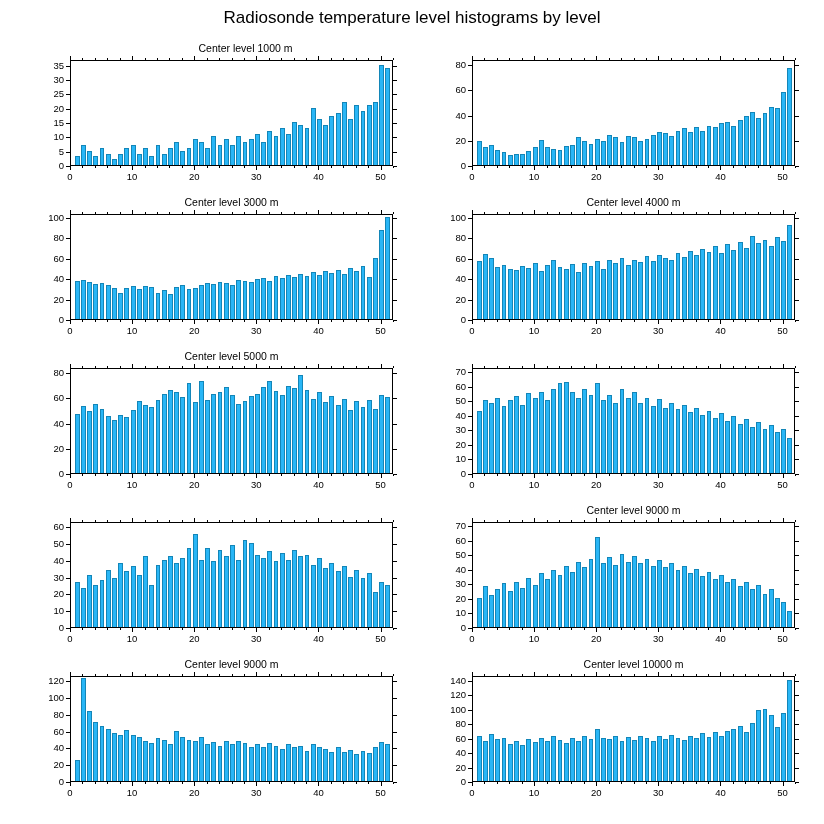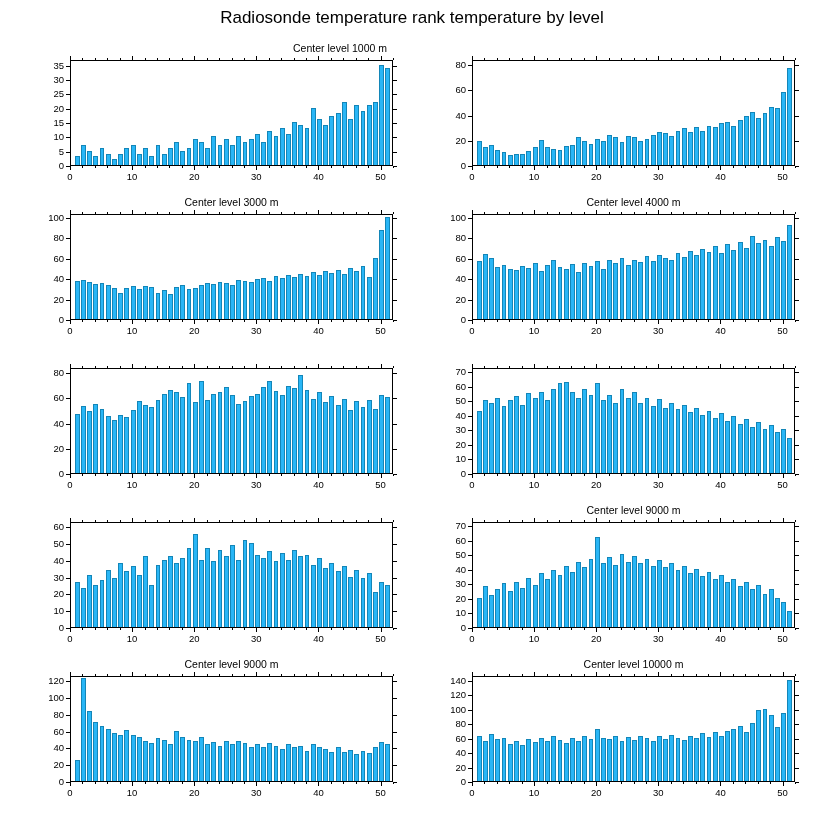--- a/index.html
+++ b/index.html
@@ -90,24 +90,24 @@
     font-size: 9.5px;
     line-height: 9.5px;
     color: #000;
     white-space: nowrap;
   }
 </style>
 </head>
 <body>
 
 <div id="page">
-  <div id="main-title">Radiosonde temperature rank temperature by level</div>
+  <div id="main-title">Radiosonde temperature level histograms by level</div>
   <div id="panels">
       <div class="panel" style="left: 8px; top: 42px; width: 400px; height: 150px;">
-        <div class="panel-title" style="left: 56px; width: 323px; text-align: right;">Center level 1000 m</div>
+        <div class="panel-title" style="left: 76px; width: 323px;">Center level 1000 m</div>
         <div class="axis-box" style="left: 62px; top: 18px; width: 323px; height: 106px;">
           <div class="bars">
             <div class="bar" style="left: 3.78904px; width: 4.845px; height: 8.59459px; background: rgb(41, 182, 246);"></div>
             <div class="bar" style="left: 10.0006px; width: 4.845px; height: 20.0541px; background: rgb(41, 182, 246);"></div>
             <div class="bar" style="left: 16.2121px; width: 4.845px; height: 14.3243px; background: rgb(41, 182, 246);"></div>
             <div class="bar" style="left: 22.4237px; width: 4.845px; height: 8.59459px; background: rgb(41, 182, 246);"></div>
             <div class="bar" style="left: 28.6352px; width: 4.845px; height: 17.1892px; background: rgb(41, 182, 246);"></div>
             <div class="bar" style="left: 34.8467px; width: 4.845px; height: 11.4595px; background: rgb(41, 182, 246);"></div>
             <div class="bar" style="left: 41.0583px; width: 4.845px; height: 5.72973px; background: rgb(41, 182, 246);"></div>
             <div class="bar" style="left: 47.2698px; width: 4.845px; height: 11.4595px; background: rgb(41, 182, 246);"></div>
@@ -639,20 +639,21 @@
         <div class="xtick" style="left: 335.308px; top: 124px; height: 2px;"></div>
         <div class="xtick" style="left: 335.308px; top: 16px; height: 2px;"></div>
         <div class="xtick" style="left: 347.731px; top: 124px; height: 2px;"></div>
         <div class="xtick" style="left: 347.731px; top: 16px; height: 2px;"></div>
         <div class="xtick" style="left: 360.154px; top: 124px; height: 2px;"></div>
         <div class="xtick" style="left: 360.154px; top: 16px; height: 2px;"></div>
         <div class="xtick" style="left: 385px; top: 124px; height: 2px;"></div>
         <div class="xtick" style="left: 385px; top: 16px; height: 2px;"></div>
       </div>
       <div class="panel" style="left: 8px; top: 350px; width: 400px; height: 150px;">
+        <div class="panel-title" style="left: 62px; width: 323px;">Center level 5000 m</div>
         <div class="axis-box" style="left: 62px; top: 18px; width: 323px; height: 106px;">
           <div class="bars">
             <div class="bar" style="left: 3.78904px; width: 4.845px; height: 59.3095px; background: rgb(41, 182, 246);"></div>
             <div class="bar" style="left: 10.0006px; width: 4.845px; height: 66.881px; background: rgb(41, 182, 246);"></div>
             <div class="bar" style="left: 16.2121px; width: 4.845px; height: 61.8333px; background: rgb(41, 182, 246);"></div>
             <div class="bar" style="left: 22.4237px; width: 4.845px; height: 69.4048px; background: rgb(41, 182, 246);"></div>
             <div class="bar" style="left: 28.6352px; width: 4.845px; height: 64.3571px; background: rgb(41, 182, 246);"></div>
             <div class="bar" style="left: 34.8467px; width: 4.845px; height: 56.7857px; background: rgb(41, 182, 246);"></div>
             <div class="bar" style="left: 41.0583px; width: 4.845px; height: 53px; background: rgb(41, 182, 246);"></div>
             <div class="bar" style="left: 47.2698px; width: 4.845px; height: 58.0476px; background: rgb(41, 182, 246);"></div>

